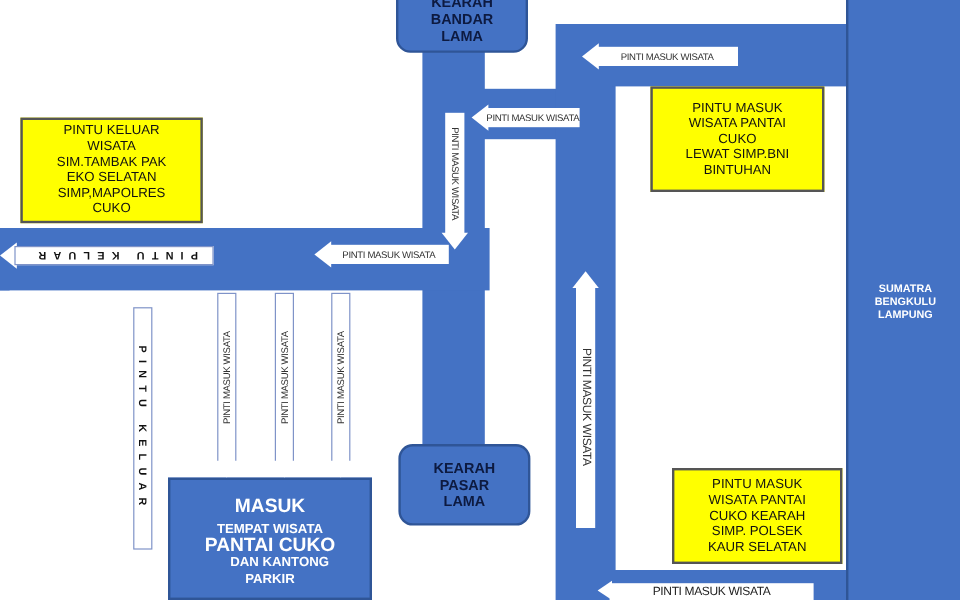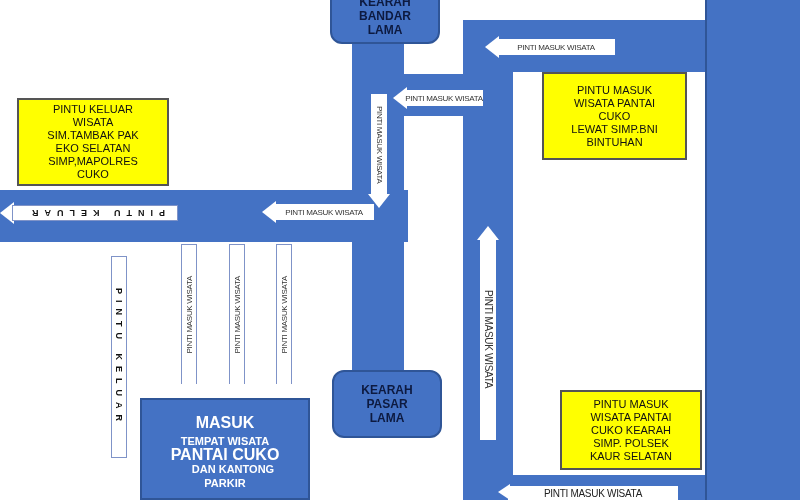--- a/index.html
+++ b/index.html
@@ -62,20 +62,25 @@
 
 <div class="road" style="left:352px; top:30px; width:52px; height:340px;"></div>
 <div class="road" style="left:0px; top:190px; width:408px; height:52px;"></div>
 <div class="road" style="left:400px; top:74px; width:100px; height:42px;"></div>
 <div class="road" style="left:463px; top:20px; width:50px; height:480px;"></div>
 <div class="road" style="left:510px; top:20px; width:200px; height:52px;"></div>
 <div class="road" style="left:500px; top:475px; width:210px; height:25px;"></div>
 <div class="road" style="left:0px; top:190px; width:8px; height:52px;"></div>
 
 <div class="road" style="left:705px; top:0px; width:95px; height:500px; display:flex; flex-direction:column; align-items:center; justify-content:center; color:#ffffff; font-weight:bold; text-align:center; border-left:2px solid #2f5597;">
+  <div style="font-size:9px; line-height:11px; margin-top:2px;">
+    <div>SUMATRA</div>
+    <div>BENGKULU</div>
+    <div>LAMPUNG</div>
+  </div>
 </div>
 
 <div class="box-blue" style="left:330px; top:-14px; width:110px; height:58px; padding-top:10px;">
   <div style="margin-top:-8px;">KEARAH</div>
   <div>BANDAR</div>
   <div>LAMA</div>
 </div>
 
 <div class="box-blue" style="left:332px; top:370px; width:110px; height:68px;">
   <div>KEARAH</div>

